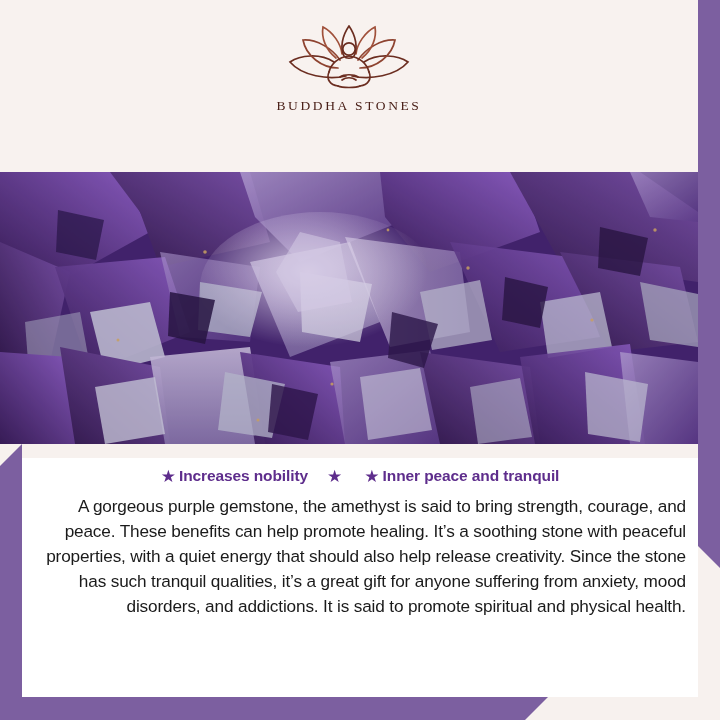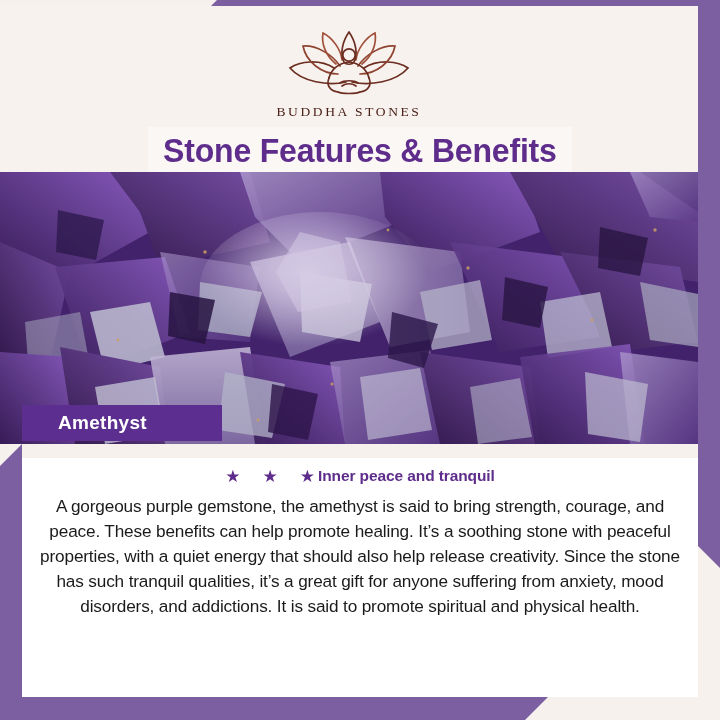--- a/index.html
+++ b/index.html
@@ -37,21 +37,21 @@
   }
   .frame-bottom{
     position:absolute;
     left:0; bottom:0; width:548px; height:23px;
     background:#7c5fa0;
     clip-path:polygon(0 0, 100% 0, calc(100% - 23px) 100%, 0 100%);
   }
 
   
   .header{
-    position:absolute; left:0; top:6px; right:22px; height:192px;
+    position:absolute; left:0; top:0; right:22px; height:192px;
     background:#f8f2ef;
   }
   .logo-wrap{
     position:absolute; left:0; right:0; top:22px;
     display:flex; flex-direction:column; align-items:center;
   }
   .logo-mark{ width:146px; height:70px; display:block; }
   .logo-word{
     margin-top:6px;
     font-family:"Liberation Serif", serif;
@@ -134,21 +134,21 @@
     color:#5e2d8c;
     letter-spacing:-0.1px;
   }
   .body-copy{
     margin:9px 12px 0 12px;
     font-family:"Liberation Sans Narrow","Liberation Sans",sans-serif;
     font-size:17.2px;
     line-height:25px;
     color:#1a1a1a;
     letter-spacing:-0.15px;
-    text-align:center;
+    text-align:right;
   }
 </style>
 </head>
 <body>
 
 <div id="page">
 
   <div class="frame-top"></div>
   <div class="frame-right"></div>
   <div class="frame-left"></div>
@@ -184,23 +184,20 @@
 
           <path d="M62 64 C66 66 80 66 84 64" stroke="#6b2d20"></path>
 
           <path d="M64 55 C68 52 78 52 82 55" stroke="#6b2d20"></path>
           <path d="M66 58 C70 55 76 55 80 58" stroke="#6b2d20"></path>
         </g>
       </svg>
       <div class="logo-word">BUDDHA STONES</div>
     </div>
 
-    <div class="title-plate">
-      <div class="title-text">Stone Features &amp; Benefits</div>
-    </div>
   </div>
 
   <div class="photo">
     <svg viewBox="0 0 698 272" preserveAspectRatio="xMidYMid slice">
       <defs>
         <linearGradient id="gA" x1="0" y1="0" x2="1" y2="1">
           <stop offset="0" stop-color="#b9a6d6"></stop>
             <stop offset="1" stop-color="#5b3a86"></stop>
         </linearGradient>
         <linearGradient id="gB" x1="0" y1="1" x2="1" y2="0">
@@ -283,30 +280,28 @@
         <circle cx="592" cy="148" r="1.6"></circle>
           <circle cx="258" cy="248" r="1.5"></circle>
         <circle cx="655" cy="58" r="1.7"></circle>
           <circle cx="388" cy="58" r="1.4"></circle>
       </g>
 
       <rect width="698" height="272" fill="#5a3a8c" opacity="0.14"></rect>
     </svg>
   </div>
 
-  <div class="name-banner">
-    <span class="label">Amethyst</span>
-  </div>
 
   <div class="card">
     <div class="card-top-strip"></div>
 
     <div class="benefits">
       <div class="benefit">
         <span class="star">★</span>
+        <span class="btext">Increases nobility</span>
       </div>
       <div class="benefit">
         <span class="star">★</span>
       </div>
       <div class="benefit">
         <span class="star">★</span>
         <span class="btext">Inner peace and tranquil</span>
       </div>
     </div>
 

